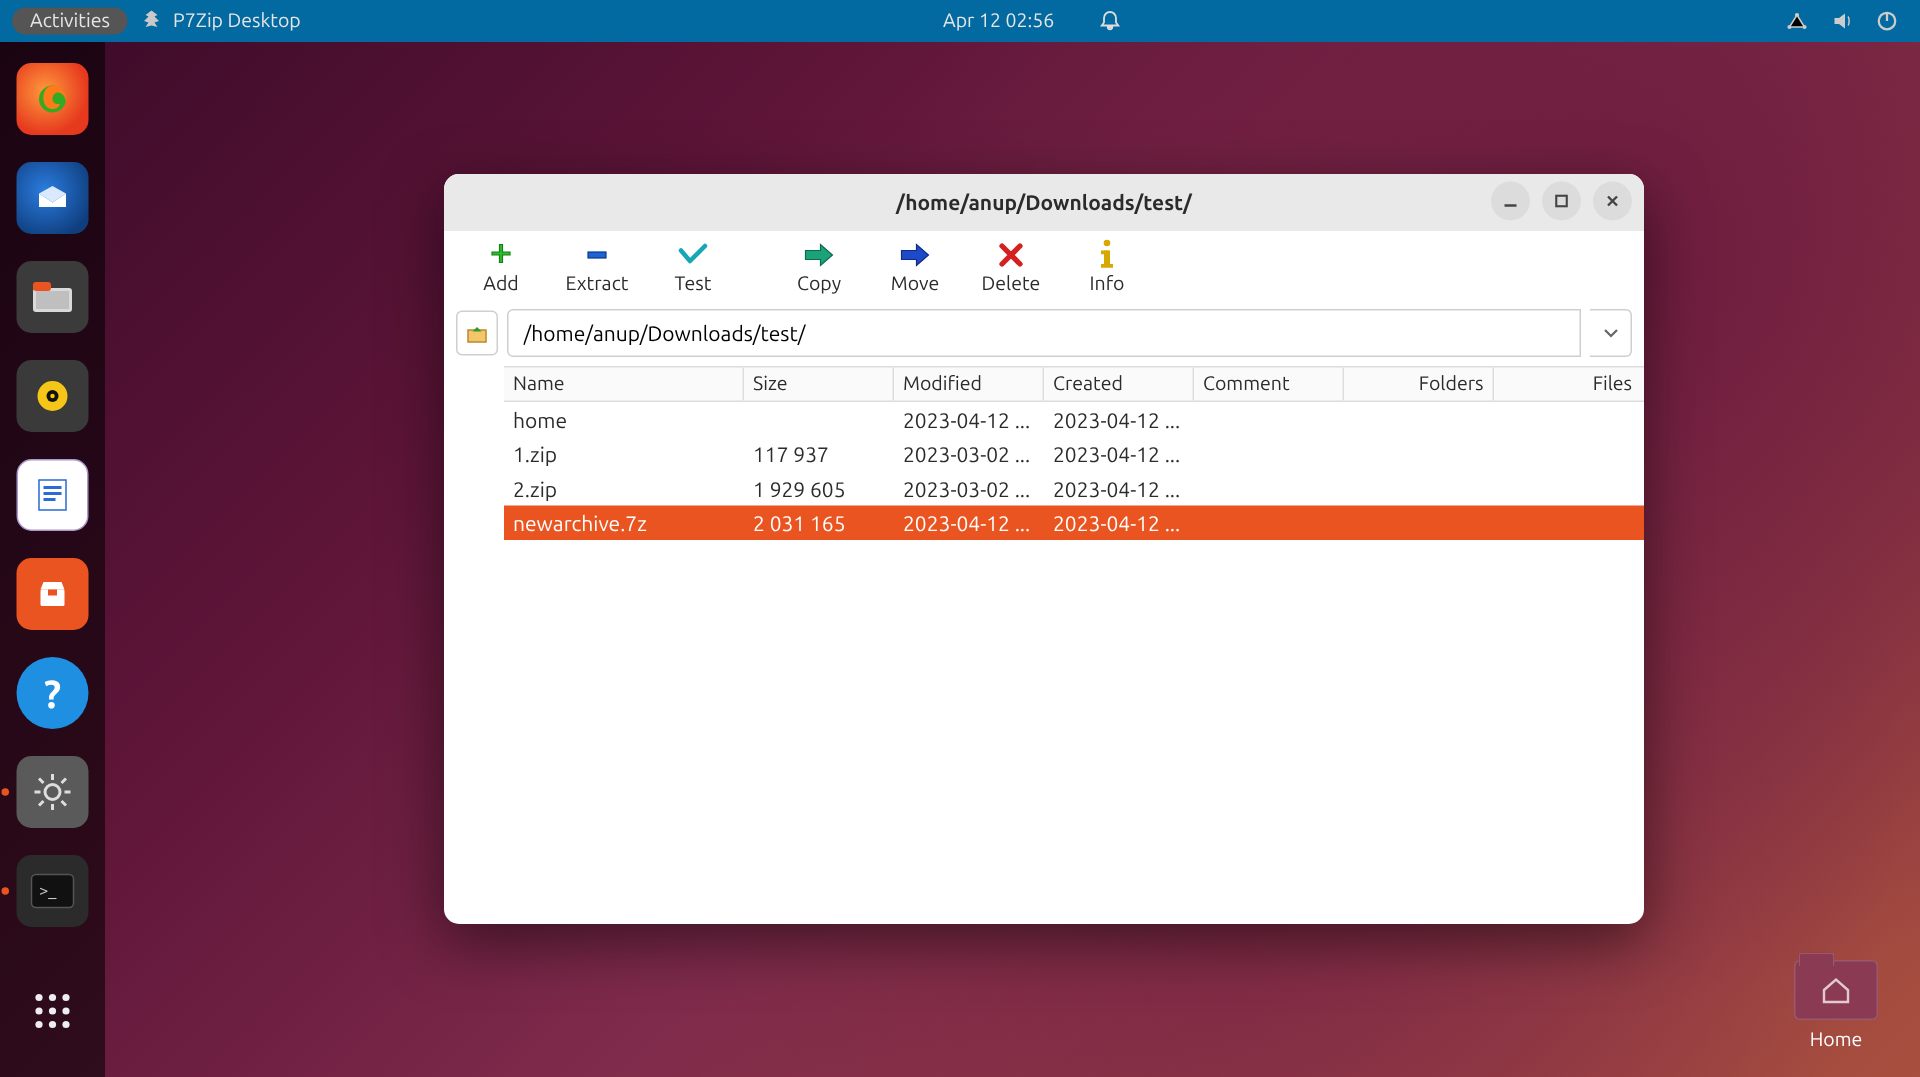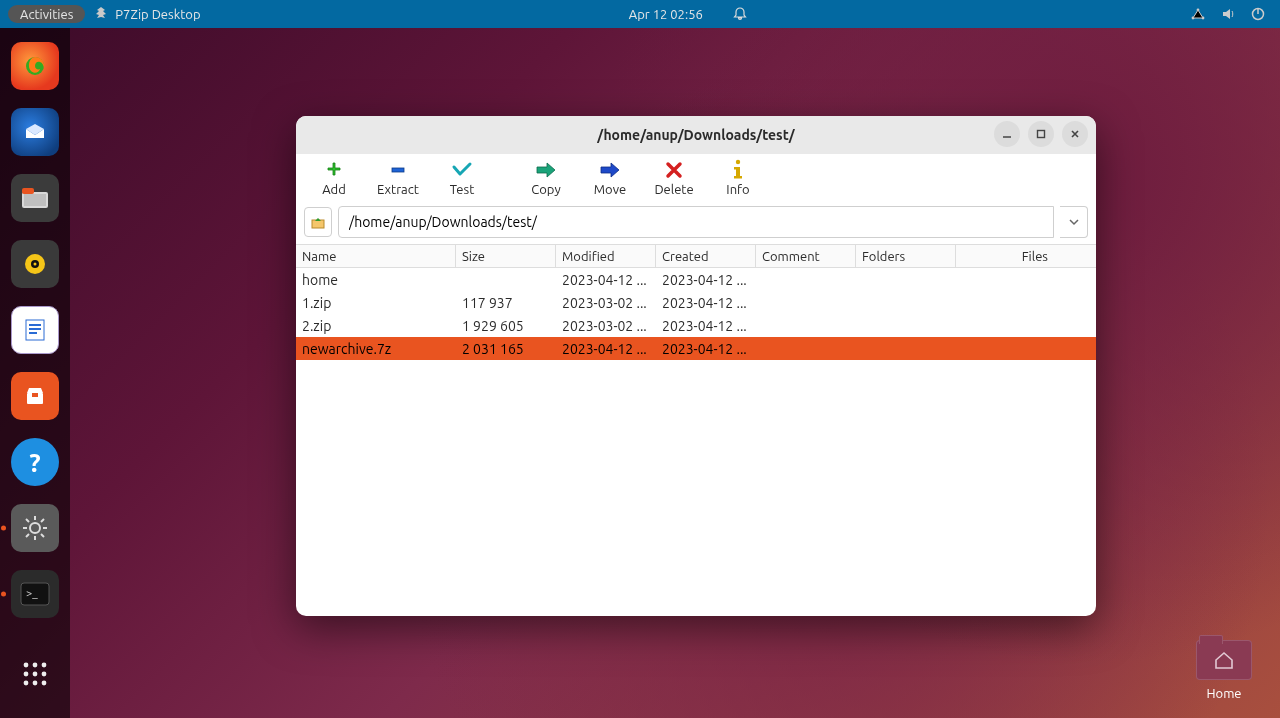--- a/index.html
+++ b/index.html
@@ -83,33 +83,33 @@
 }
 .pathbar .path-input {
   flex:1; height:32px; border:1px solid #cfcfcf; border-radius:4px 0 0 4px;
   padding:0 10px; font-size:14px; outline:none;
 }
 .pathbar .path-drop {
   width:28px; height:32px; border:1px solid #cfcfcf; border-left:none; border-radius:0 4px 4px 0;
   display:flex; align-items:center; justify-content:center; cursor:pointer;
 }
 
-.listview { flex:1; overflow:auto; font-size:14px; color:#2b2b2b; }
+.listview { flex:1; overflow:auto; font-size:14px; color:#2b2b2b;margin-left:40px; }
 .listhead { display:flex; border-top:1px solid #ddd; border-bottom:1px solid #ddd; background:#fafafa; }
 .listhead .col { padding:4px 6px; border-right:1px solid #ddd; font-size:13px; }
 .row { display:flex; height:23px; align-items:center; }
-.row.selected { background:#e95420; color:#000000; }
+.row.selected { background:#e95420; color:#ffffff; }
 .cell { padding:1px 6px; overflow:hidden; white-space:nowrap; }
 
 .c-name   { width:160px; }
 .c-size   { width:100px; }
 .c-mod    { width:100px; }
 .c-create { width:100px; }
 .c-comment{ width:100px; }
-.c-folders{ width:100px; }
+.c-folders{ width:100px; text-align:right; }
 .c-files  { width:98px;  text-align:right; }
 </style>
 </head>
 <body>
 
 <div class="desktop"></div>
 
 <div class="topbar">
   <div class="activities">Activities</div>
   <div class="app-indicator">

